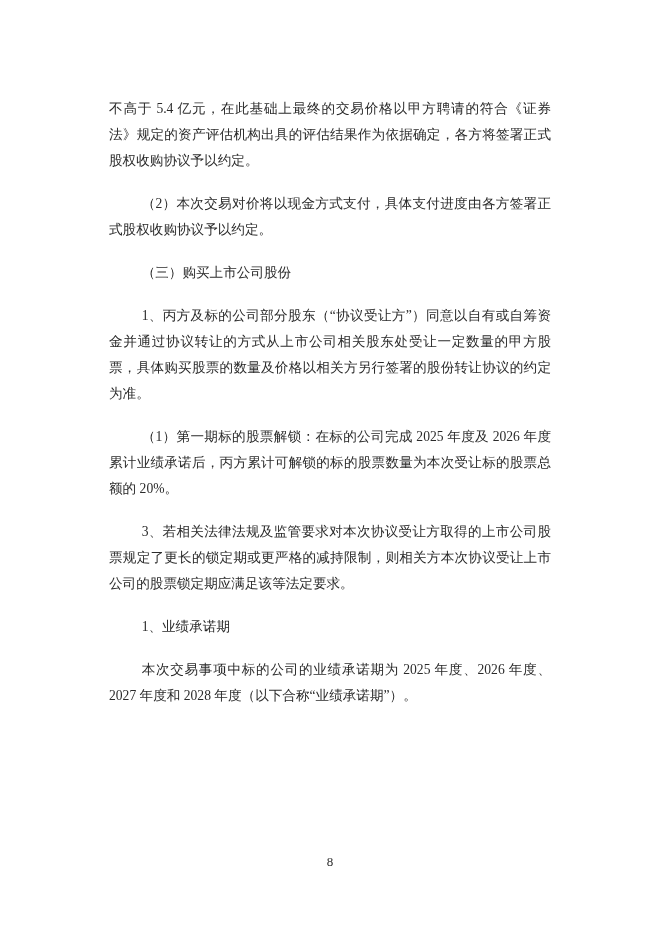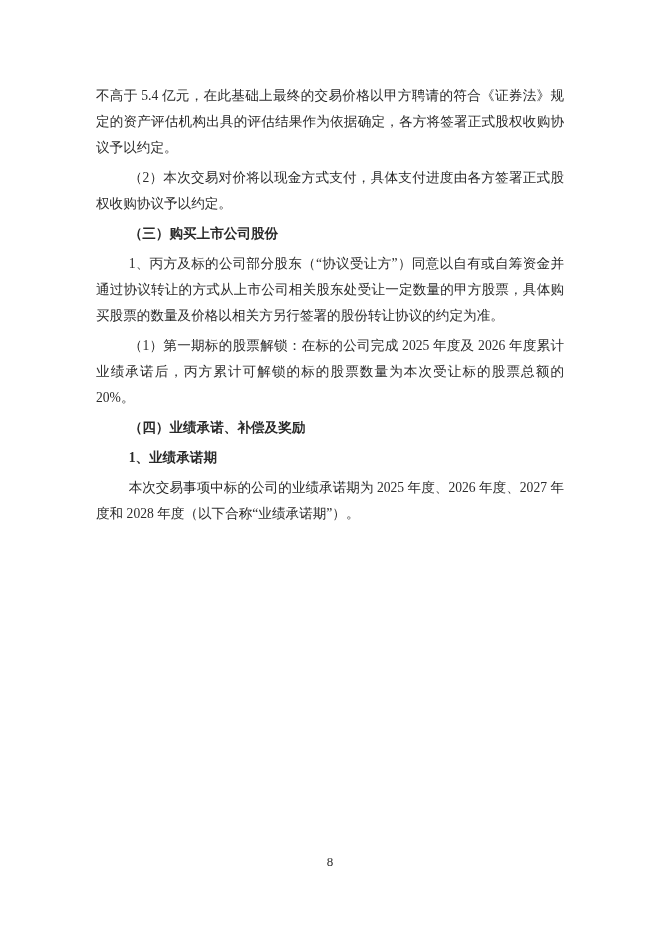--- a/index.html
+++ b/index.html
@@ -20,29 +20,29 @@
     position: absolute;
     top: 79px;
     left: 92px;
     width: 476px;
     font-size: 13.6px;
     line-height: 26px;
     text-align: justify;
     text-justify: inter-ideograph;
   }
   p.para {
-    margin: 4px;
+    margin: 17px;
     padding: 0;
     text-indent: 2.4em;
   }
   p.para.cont {
     text-indent: 0;
   }
   p.para.heading {
-    font-weight: bold;
+    font-weight: normal;
   }
   .footer {
     position: absolute;
     top: 849px;
     left: 0;
     width: 660px;
     text-align: center;
     line-height: 26px;
     font-size: 13px;
   }
@@ -50,20 +50,20 @@
 </head>
 <body>
 
 <div class="page">
   <div class="content">
     <p class="para cont">不高于 5.4 亿元，在此基础上最终的交易价格以甲方聘请的符合《证券法》规定的资产评估机构出具的评估结果作为依据确定，各方将签署正式股权收购协议予以约定。</p>
     <p class="para">（2）本次交易对价将以现金方式支付，具体支付进度由各方签署正式股权收购协议予以约定。</p>
     <p class="para heading">（三）购买上市公司股份</p>
     <p class="para">1、丙方及标的公司部分股东（“协议受让方”）同意以自有或自筹资金并通过协议转让的方式从上市公司相关股东处受让一定数量的甲方股票，具体购买股票的数量及价格以相关方另行签署的股份转让协议的约定为准。</p>
     <p class="para">（1）第一期标的股票解锁：在标的公司完成 2025 年度及 2026 年度累计业绩承诺后，丙方累计可解锁的标的股票数量为本次受让标的股票总额的 20%。</p>
-    <p class="para heading">（四）业绩承诺、补偿及奖励</p>
+    <p class="para">3、若相关法律法规及监管要求对本次协议受让方取得的上市公司股票规定了更长的锁定期或更严格的减持限制，则相关方本次协议受让上市公司的股票锁定期应满足该等法定要求。</p>
     <p class="para heading">1、业绩承诺期</p>
     <p class="para">本次交易事项中标的公司的业绩承诺期为 2025 年度、2026 年度、2027 年度和 2028 年度（以下合称“业绩承诺期”）。</p>
   </div>
   <div class="footer">
     <span>8</span>
   </div>
 </div>
 
 </body></html>

